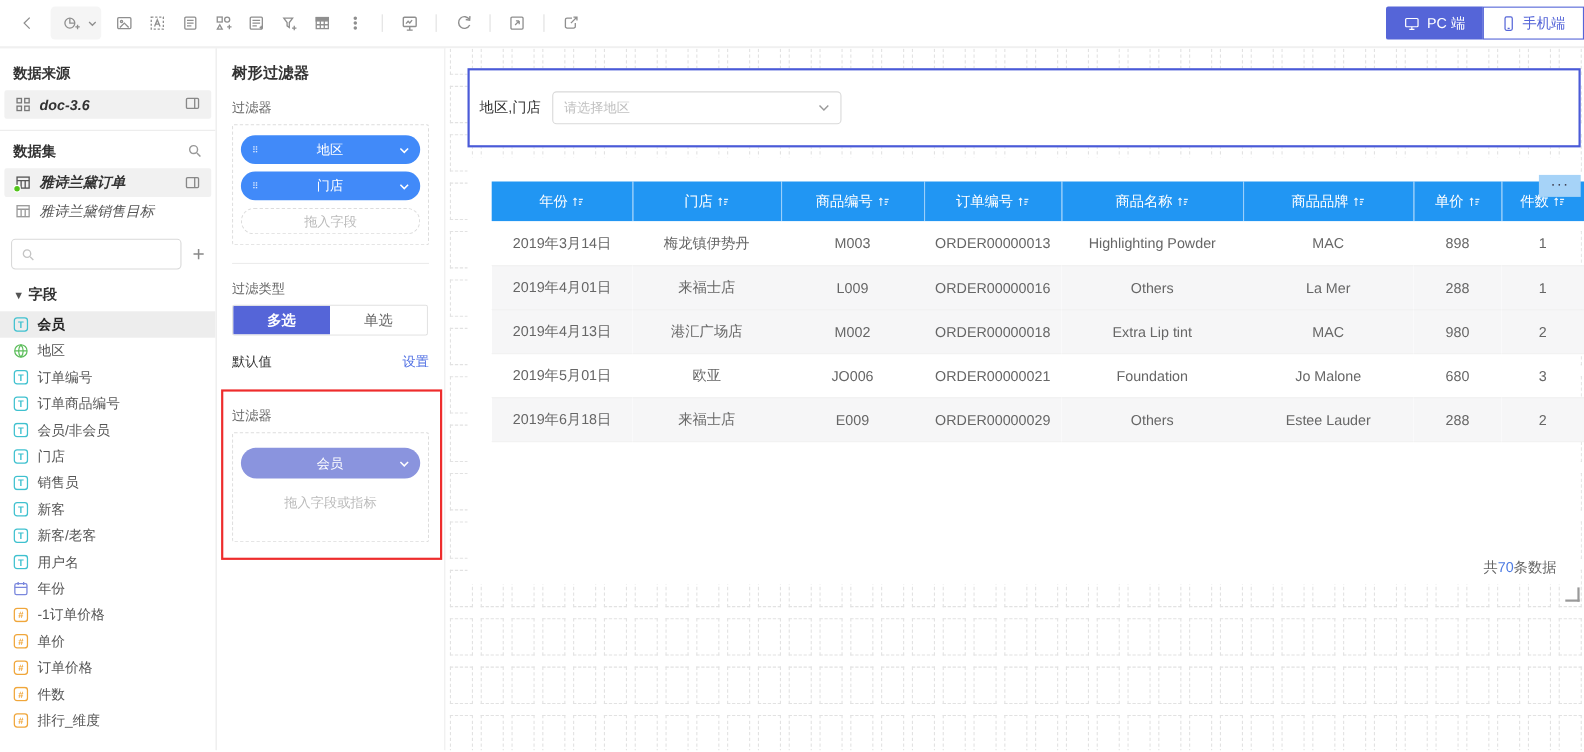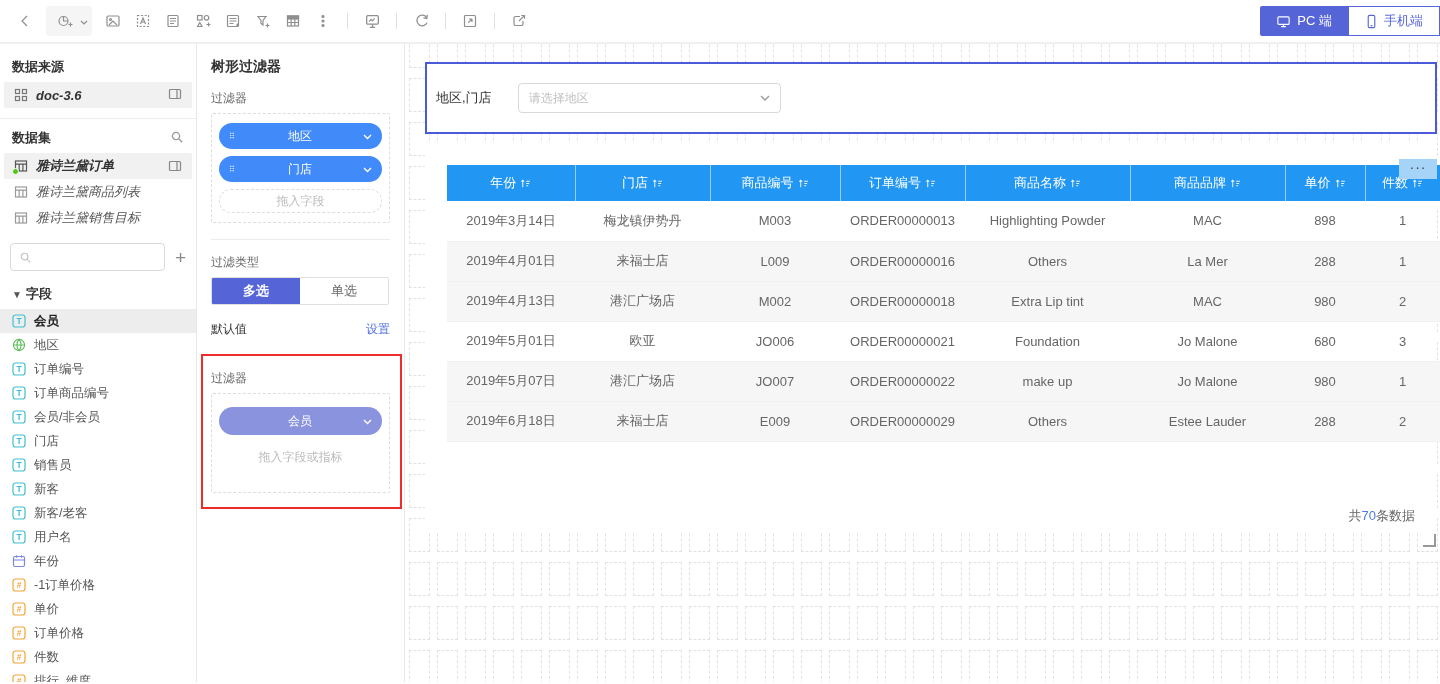--- a/index.html
+++ b/index.html
@@ -57,21 +57,21 @@
   .link { color:#4d6de3; cursor:pointer; }
   .default-box { height:26px; background:#f5f5f5; display:flex; align-items:center; justify-content:center; font-size:12px; color:#666; }
   .annotated { border:2px solid #ee2c2c; margin:16px -12px 0 -10px; padding:0 10px 14px 8px; }
   .sep-line { border-top:1px solid #ececec; margin-top:16px; }
 
   
   .canvas { position:relative; flex:1; overflow:hidden; background:#fff; }
   .gridcell { position:absolute; width:21px; height:34px; border:1px dashed #e2e2e2; }
   .widget { position:absolute; background:#fff; z-index:2; }
   .w-filter { left:20px; top:18px; width:1012px; height:72px; border:2px solid #4a5ad8; display:flex; align-items:center; padding-left:9px; }
-  .w-filter .lbl { font-size:13px; color:#333; margin-right:26px; }
+  .w-filter .lbl { font-size:13px; color:#333; margin-right:10px; }
   .select { width:263px; height:30px; border:1px solid #d9d9d9; border-radius:4px; display:flex; align-items:center; padding:0 10px; cursor:pointer; background:#fff; }
   .select .ph { flex:1; font-size:12px; color:#c0c0c0; }
   .select svg { stroke:#999; fill:none; stroke-width:1.3; }
 
   .w-table { left:20px; top:99px; width:1012px; height:388px; }
   table { border-collapse:collapse; table-layout:fixed; width:993px; margin:22px 0 0 22px; }
   th { background:#2196f3; color:#fff; font-size:13px; font-weight:400; height:36px; border-right:1px solid rgba(255,255,255,.55); }
   th .thwrap { display:flex; align-items:center; justify-content:center; gap:4px; }
   th svg { stroke:rgba(255,255,255,.9); fill:none; stroke-width:1.1; flex:none; }
   td { height:40px; text-align:center; font-size:13px; color:#666; border-bottom:1px solid #f1f1f1; overflow:hidden; white-space:nowrap; }
@@ -245,30 +245,20 @@
           </span>
     <span class="grow lbl">雅诗兰黛订单</span>
     <span class="pin" style="display: inline-flex;">
       <svg width="14" height="14" viewBox="0 0 14 14" stroke="#888" fill="none" stroke-width="1.2">
               <rect x="1.5" y="2.5" width="11" height="9" rx="1"></rect>
               <path d="M9 2.5 v9"></path>
             </svg>
           </span>
   </div>
 
-  <div class="row-item">
-    <span class="ds-icon">
-      <svg width="14" height="14" viewBox="0 0 14 14" fill="none" stroke-width="1.2" stroke="#9a9a9a">
-              <rect x="1.5" y="2" width="11" height="10"></rect>
-              <path d="M1.5 5.2 h11 M5.2 5.2 v6.8 M8.9 5.2 v6.8"></path>
-            </svg>
-    </span>
-    <span class="grow lbl">雅诗兰黛商品列表</span>
-
-  </div>
 
   <div class="row-item">
     <span class="ds-icon">
       <svg width="14" height="14" viewBox="0 0 14 14" fill="none" stroke-width="1.2" stroke="#9a9a9a">
               <rect x="1.5" y="2" width="11" height="10"></rect>
               <path d="M1.5 5.2 h11 M5.2 5.2 v6.8 M8.9 5.2 v6.8"></path>
             </svg>
     </span>
     <span class="grow lbl">雅诗兰黛销售目标</span>
 
@@ -1200,30 +1190,20 @@
               <td>2019年5月01日</td>
               <td>欧亚</td>
               <td>JO006</td>
               <td>ORDER00000021</td>
               <td>Foundation</td>
               <td>Jo Malone</td>
               <td>680</td>
               <td>3</td>
             </tr>
             <tr class="alt">
-              <td>2019年5月07日</td>
-              <td>港汇广场店</td>
-              <td>JO007</td>
-              <td>ORDER00000022</td>
-              <td>make up</td>
-              <td>Jo Malone</td>
-              <td>980</td>
-              <td>1</td>
-            </tr>
-            <tr class="alt">
               <td>2019年6月18日</td>
               <td>来福士店</td>
               <td>E009</td>
               <td>ORDER00000029</td>
               <td>Others</td>
               <td>Estee Lauder</td>
               <td>288</td>
               <td>2</td>
             </tr>
           </tbody>

